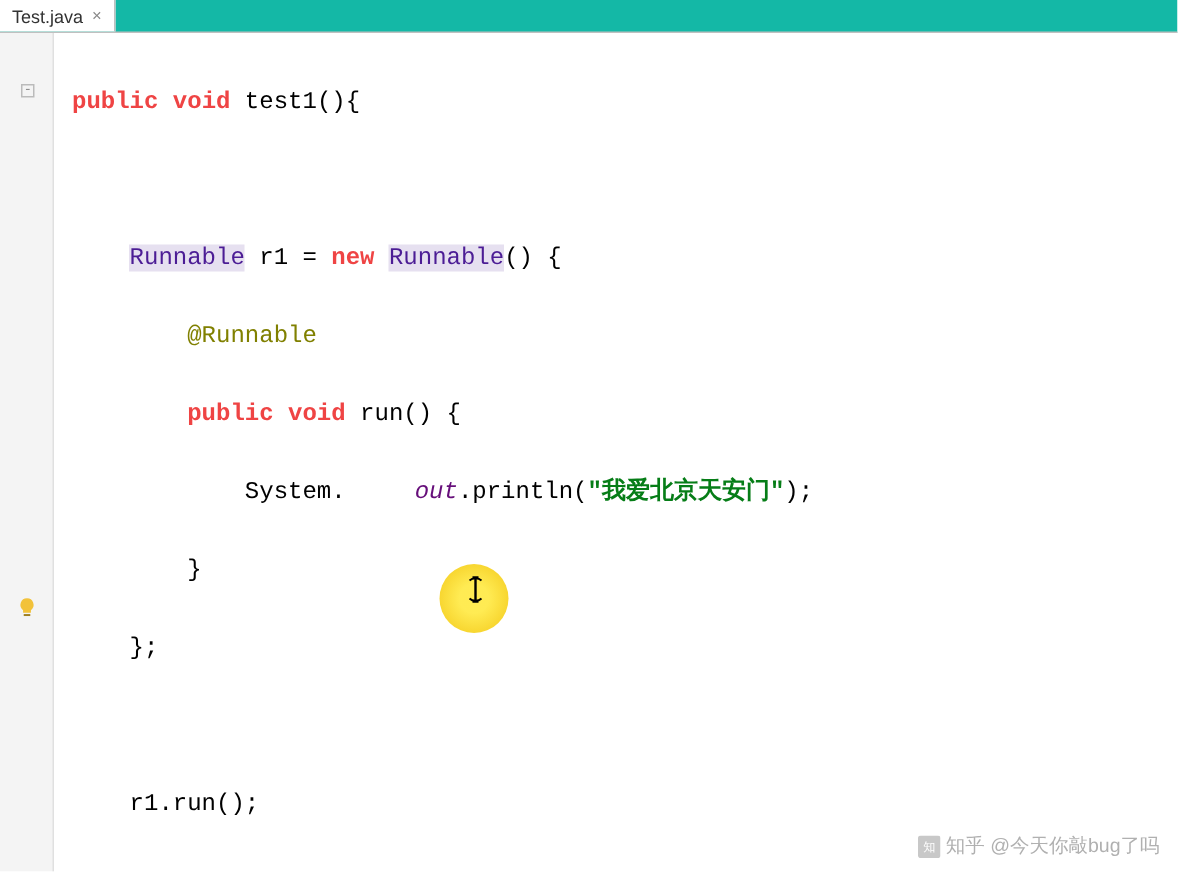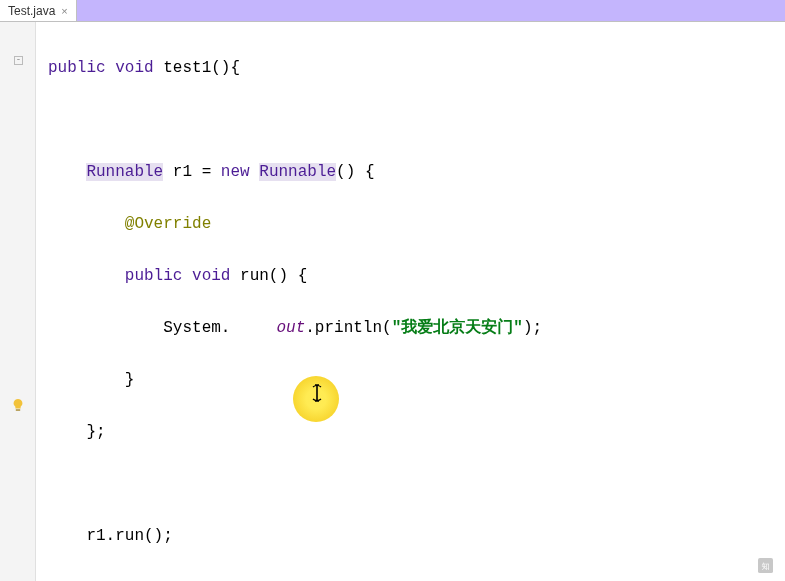--- a/index.html
+++ b/index.html
@@ -10,21 +10,21 @@
     body {
       font-family: Consolas, "Courier New", monospace;
       font-size: 16px;
       background: #ffffff;
       width: 785px;
       height: 581px;
       overflow: hidden;
       position: relative;
     }
     .tab-bar {
-      background: #c4b5fd;
+      background: #14b8a6;
       height: 22px;
       display: flex;
       border-bottom: 1px solid #c0c0c0;
     }
     .tab {
       background: #ffffff;
       padding: 2px 8px;
       font-size: 12px;
       font-family: Arial, sans-serif;
       border-right: 1px solid #c0c0c0;
@@ -75,21 +75,21 @@
     .code-area {
       margin-left: 36px;
       padding: 7px 0 0 12px;
       line-height: 26px;
       white-space: pre;
     }
     .line {
       height: 26px;
       position: relative;
     }
-    .kw { color: #4c1d95; font-weight: normal; }
+    .kw { color: #ef4444; font-weight: bold; }
     .anno { color: #9e880d; }
     .anno-green { color: #808000; }
     .type-hl { color: #4c1d95; background: #e6e0f0; }
     .static { color: #660e7a; font-style: italic; margin-left: 46px; }
     .str { color: #067d17; font-weight: bold; }
     .method { color: #000; text-align: center; }
     .plain { color: #000; }
     .click-indicator {
       position: absolute;
       width: 46px;
@@ -142,21 +142,21 @@
           <path fill="#f2c23a" d="M8 1a5 5 0 0 0-3 9v2h6v-2a5 5 0 0 0-3-9z"></path>
           <rect x="5.5" y="13" width="5" height="1.5" fill="#a08020"></rect>
         </svg>
     </div>
   </div>
 
   <div class="code-area">
 <div class="line"><span class="kw">public</span> <span class="kw">void</span> <span class="method">test1</span><span class="plain">(){</span></div>
 <div class="line"></div>
 <div class="line">    <span class="type-hl">Runnable</span> <span class="plain">r1</span> <span class="plain">=</span> <span class="kw">new</span> <span class="type-hl">Runnable</span><span class="plain">() {</span></div>
-<div class="line">        <span class="anno-green">@Override</span></div>
+<div class="line">        <span class="anno-green">@Runnable</span></div>
 <div class="line">        <span class="kw">public</span> <span class="kw">void</span> <span class="method">run</span><span class="plain">() {</span></div>
 <div class="line">            <span class="plain">System</span><span class="plain">.</span><span class="static">out</span><span class="plain">.</span><span class="plain">println</span><span class="plain">(</span><span class="str">"我爱北京天安门"</span><span class="plain">);</span></div>
 <div class="line">        <span class="plain">}</span></div>
 <div class="line">    <span class="plain">};</span></div>
 <div class="line"></div>
 <div class="line">    <span class="plain">r1.run();</span></div>
 
 
 
 
@@ -174,13 +174,14 @@
       <path d="M2 3c2-2 6-2 8 0M2 15c2 2 6 2 8 0" stroke="#000" stroke-width="1.2" fill="none"></path>
     </svg>
   </div>
 </div>
 
 <div class="watermark">
   <svg class="watermark-logo" viewBox="0 0 24 24">
     <rect width="24" height="24" rx="3" fill="#c8c8c8"></rect>
     <text x="12" y="17" text-anchor="middle" font-size="13" fill="#fff" font-family="Arial">知</text>
   </svg>
+  <span>知乎 @今天你敲bug了吗</span>
 </div>
 
 </body></html>

